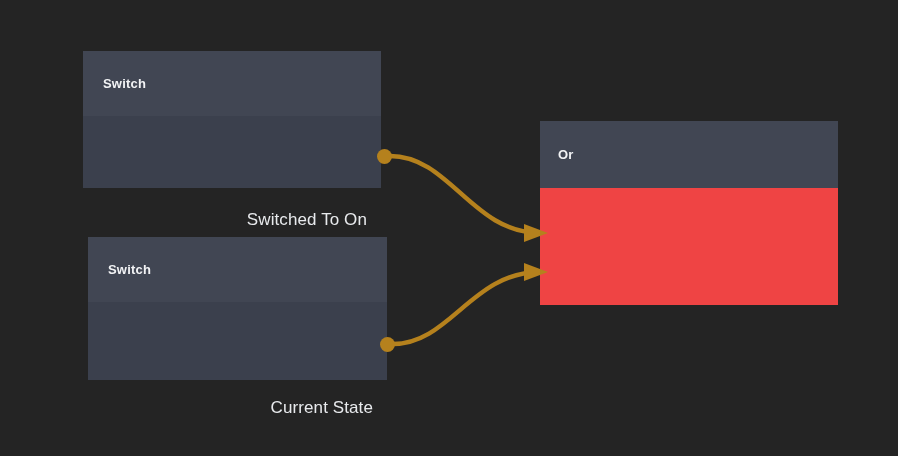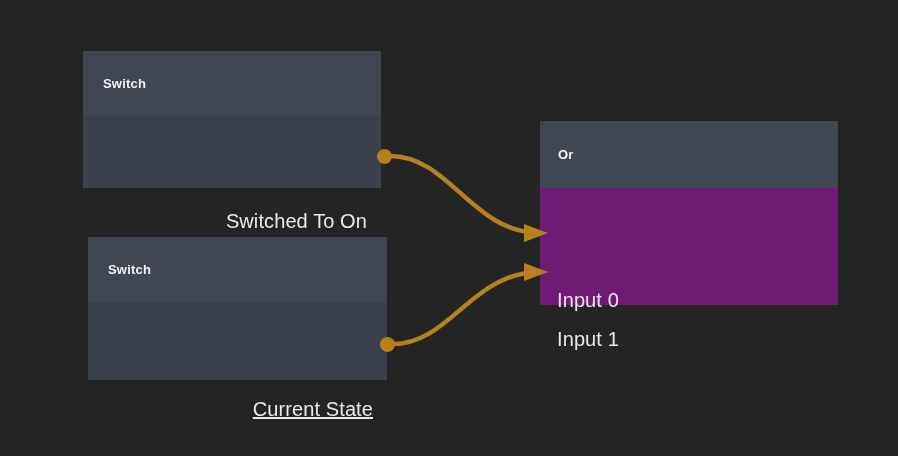--- a/index.html
+++ b/index.html
@@ -62,21 +62,21 @@
   }
   .port-row.out {
     right: 14px;
     justify-content: flex-end;
   }
   .port-row.in {
     left: 17px;
     justify-content: flex-start;
   }
   .port-label {
-    font-size: 20px;
+    font-size: 17px;
     color: #e8eaed;
     font-weight: normal;
     letter-spacing: 0.1px;
   }
   .port-dot {
     position: absolute;
     width: 15px;
     height: 15px;
     border-radius: 50%;
     background: #b5811d;
@@ -108,37 +108,29 @@
     </div>
   </div>
   <div class="port-dot" id="dot-s1-0" style="left: 376.5px; top: 148.5px; background: rgb(181, 129, 29);"></div>
 
   <div class="node" id="node-switch-2" style="left: 88px; top: 237px; width: 299px; height: 143px; background: rgb(59, 64, 77);">
     <div class="node-header" style="height: 65px; background: rgb(65, 70, 83); padding-left: 20px;">
       <span class="node-title" style="color: rgb(242, 243, 245);">Switch</span>
     </div>
     <div class="node-body">
       <div class="port-row out" id="s2-out-0" style="top: 96px;">
-        <span class="port-label" style="color: rgb(232, 234, 237); text-decoration: underline;">Current State</span>
+        <span class="port-label" style="color: rgb(232, 234, 237);">Current State</span>
       </div>
     </div>
   </div>
   <div class="port-dot" id="dot-s2-0" style="left: 379.5px; top: 336.5px; background: rgb(181, 129, 29);"></div>
 
-  <div class="node" id="node-or-1" style="left: 540px; top: 121px; width: 298px; height: 184px; background: #701a75;">
+  <div class="node" id="node-or-1" style="left: 540px; top: 121px; width: 298px; height: 184px; background: #ef4444;">
     <div class="node-header" style="height: 67px; background: rgb(65, 70, 83); padding-left: 18px;">
       <span class="node-title" style="color: rgb(242, 243, 245);">Or</span>
-    </div>
-    <div class="node-body">
-      <div class="port-row in" id="or-in-0" style="top: 101px;">
-        <span class="port-label" style="color: rgb(232, 234, 237);">Input 0</span>
-      </div>
-      <div class="port-row in" id="or-in-1" style="top: 140px;">
-        <span class="port-label" style="color: rgb(232, 234, 237);">Input 1</span>
-      </div>
     </div>
   </div>
 
   <svg class="arrow-head" id="arrow-or-0" width="26" height="22" viewBox="0 0 26 22" xmlns="http://www.w3.org/2000/svg" style="left: 524px; top: 222px;">
     <polygon points="0,2 24,11 0,20" fill="#b5811d"></polygon>
   </svg>
   <svg class="arrow-head" id="arrow-or-1" width="26" height="22" viewBox="0 0 26 22" xmlns="http://www.w3.org/2000/svg" style="left: 524px; top: 261px;">
     <polygon points="0,2 24,11 0,20" fill="#b5811d"></polygon>
   </svg>
 

